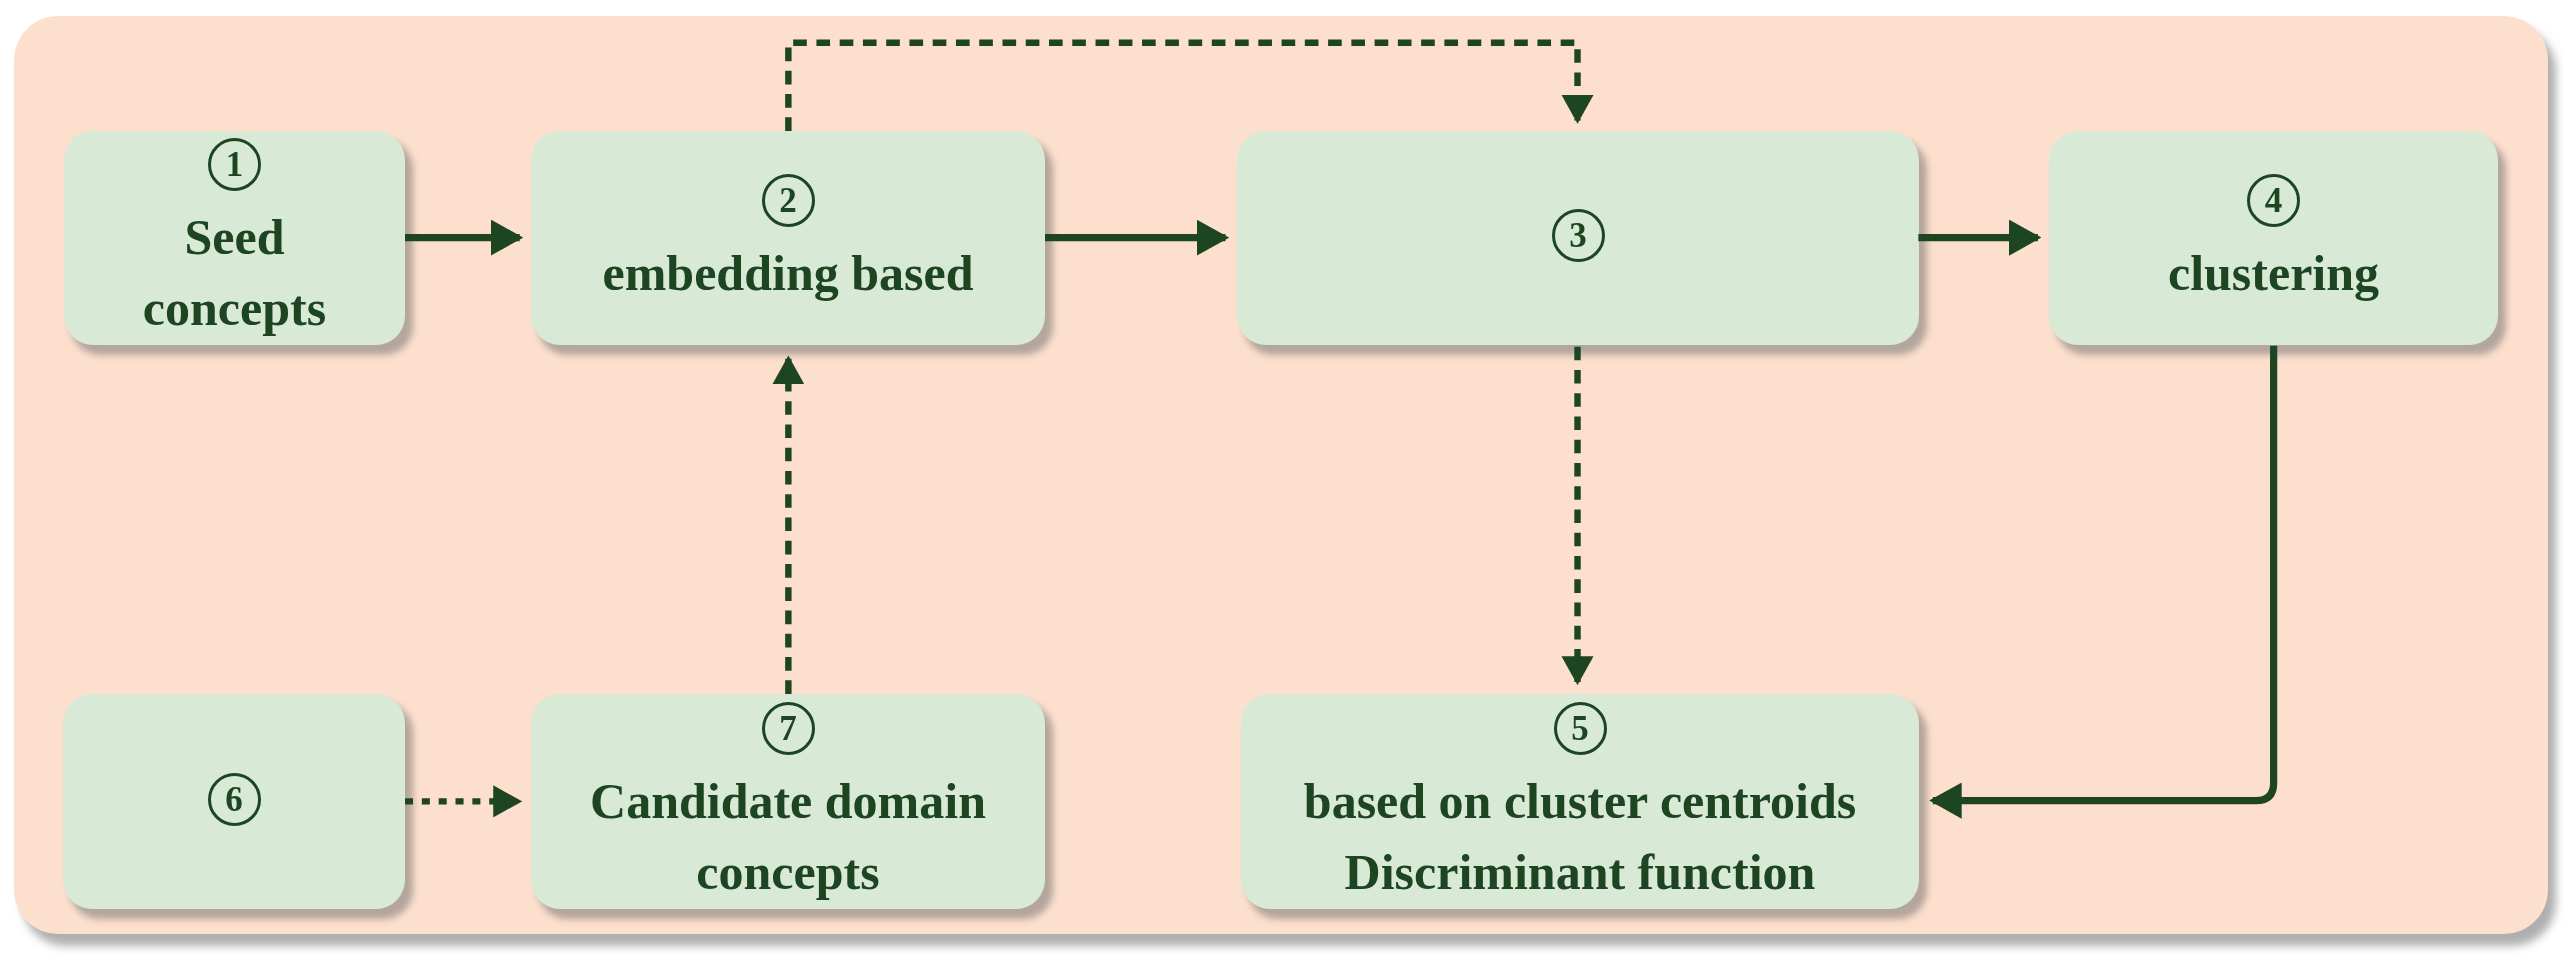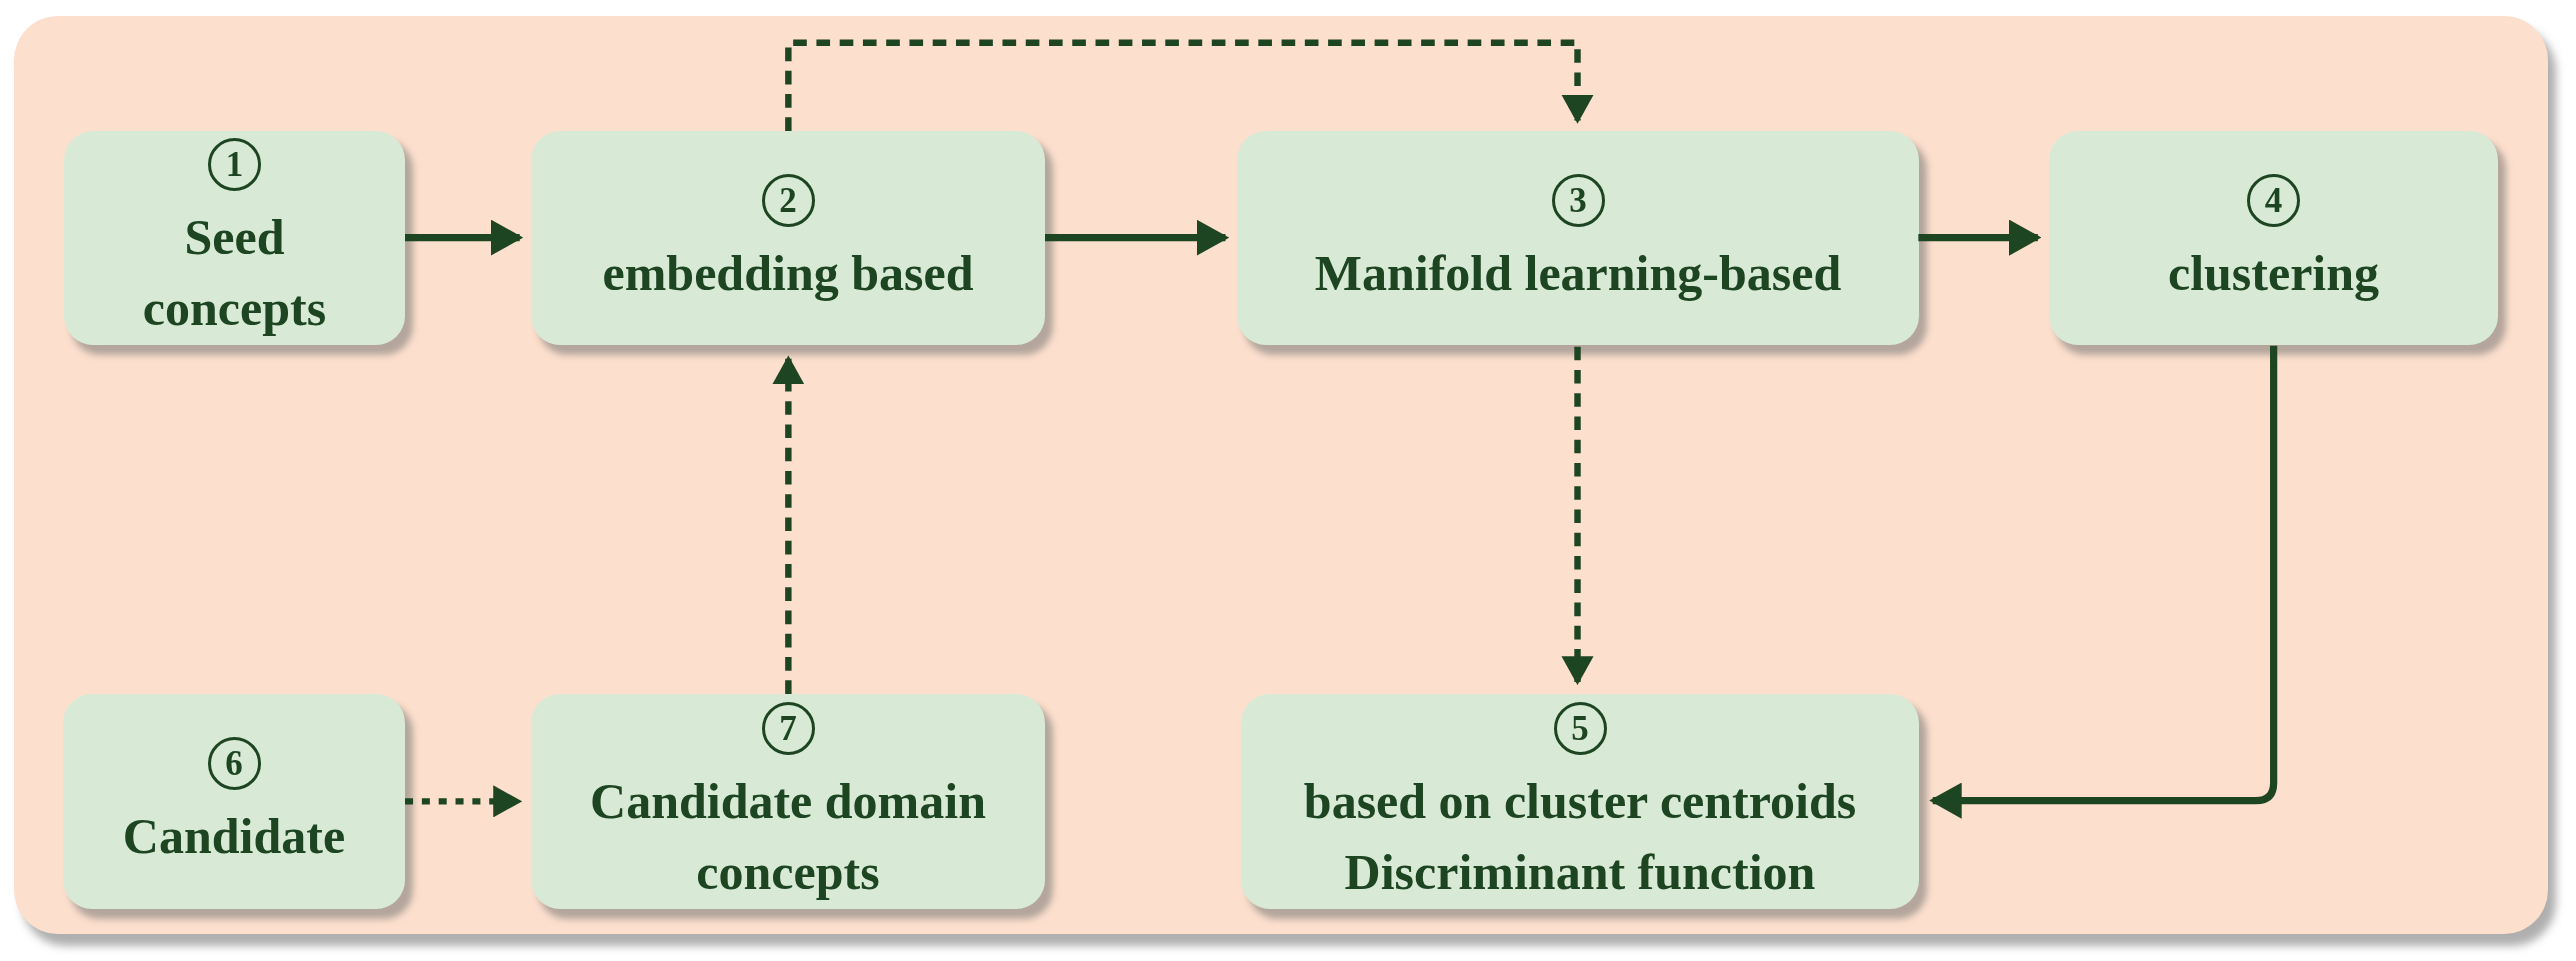--- a/index.html
+++ b/index.html
@@ -62,21 +62,20 @@
     <span class="num">
         <span>2</span>
       </span>
     <span>embedding based</span>
   </div>
 
   <div class="node b3">
     <span class="num">
         <span>3</span>
       </span>
-    <span>Manifold learning-based</span>
   </div>
 
   <div class="node b4">
     <span class="num">
         <span>4</span>
       </span>
     <span>clustering</span>
   </div>
 
   <div class="node b5">
@@ -84,21 +83,20 @@
         <span>5</span>
       </span>
     <span>based on cluster centroids</span>
     <span>Discriminant function</span>
   </div>
 
   <div class="node b6">
     <span class="num">
         <span>6</span>
       </span>
-    <span>Candidate</span>
   </div>
 
   <div class="node b7">
     <span class="num">
         <span>7</span>
       </span>
     <span>Candidate domain</span>
     <span>concepts</span>
   </div>
 </div>

